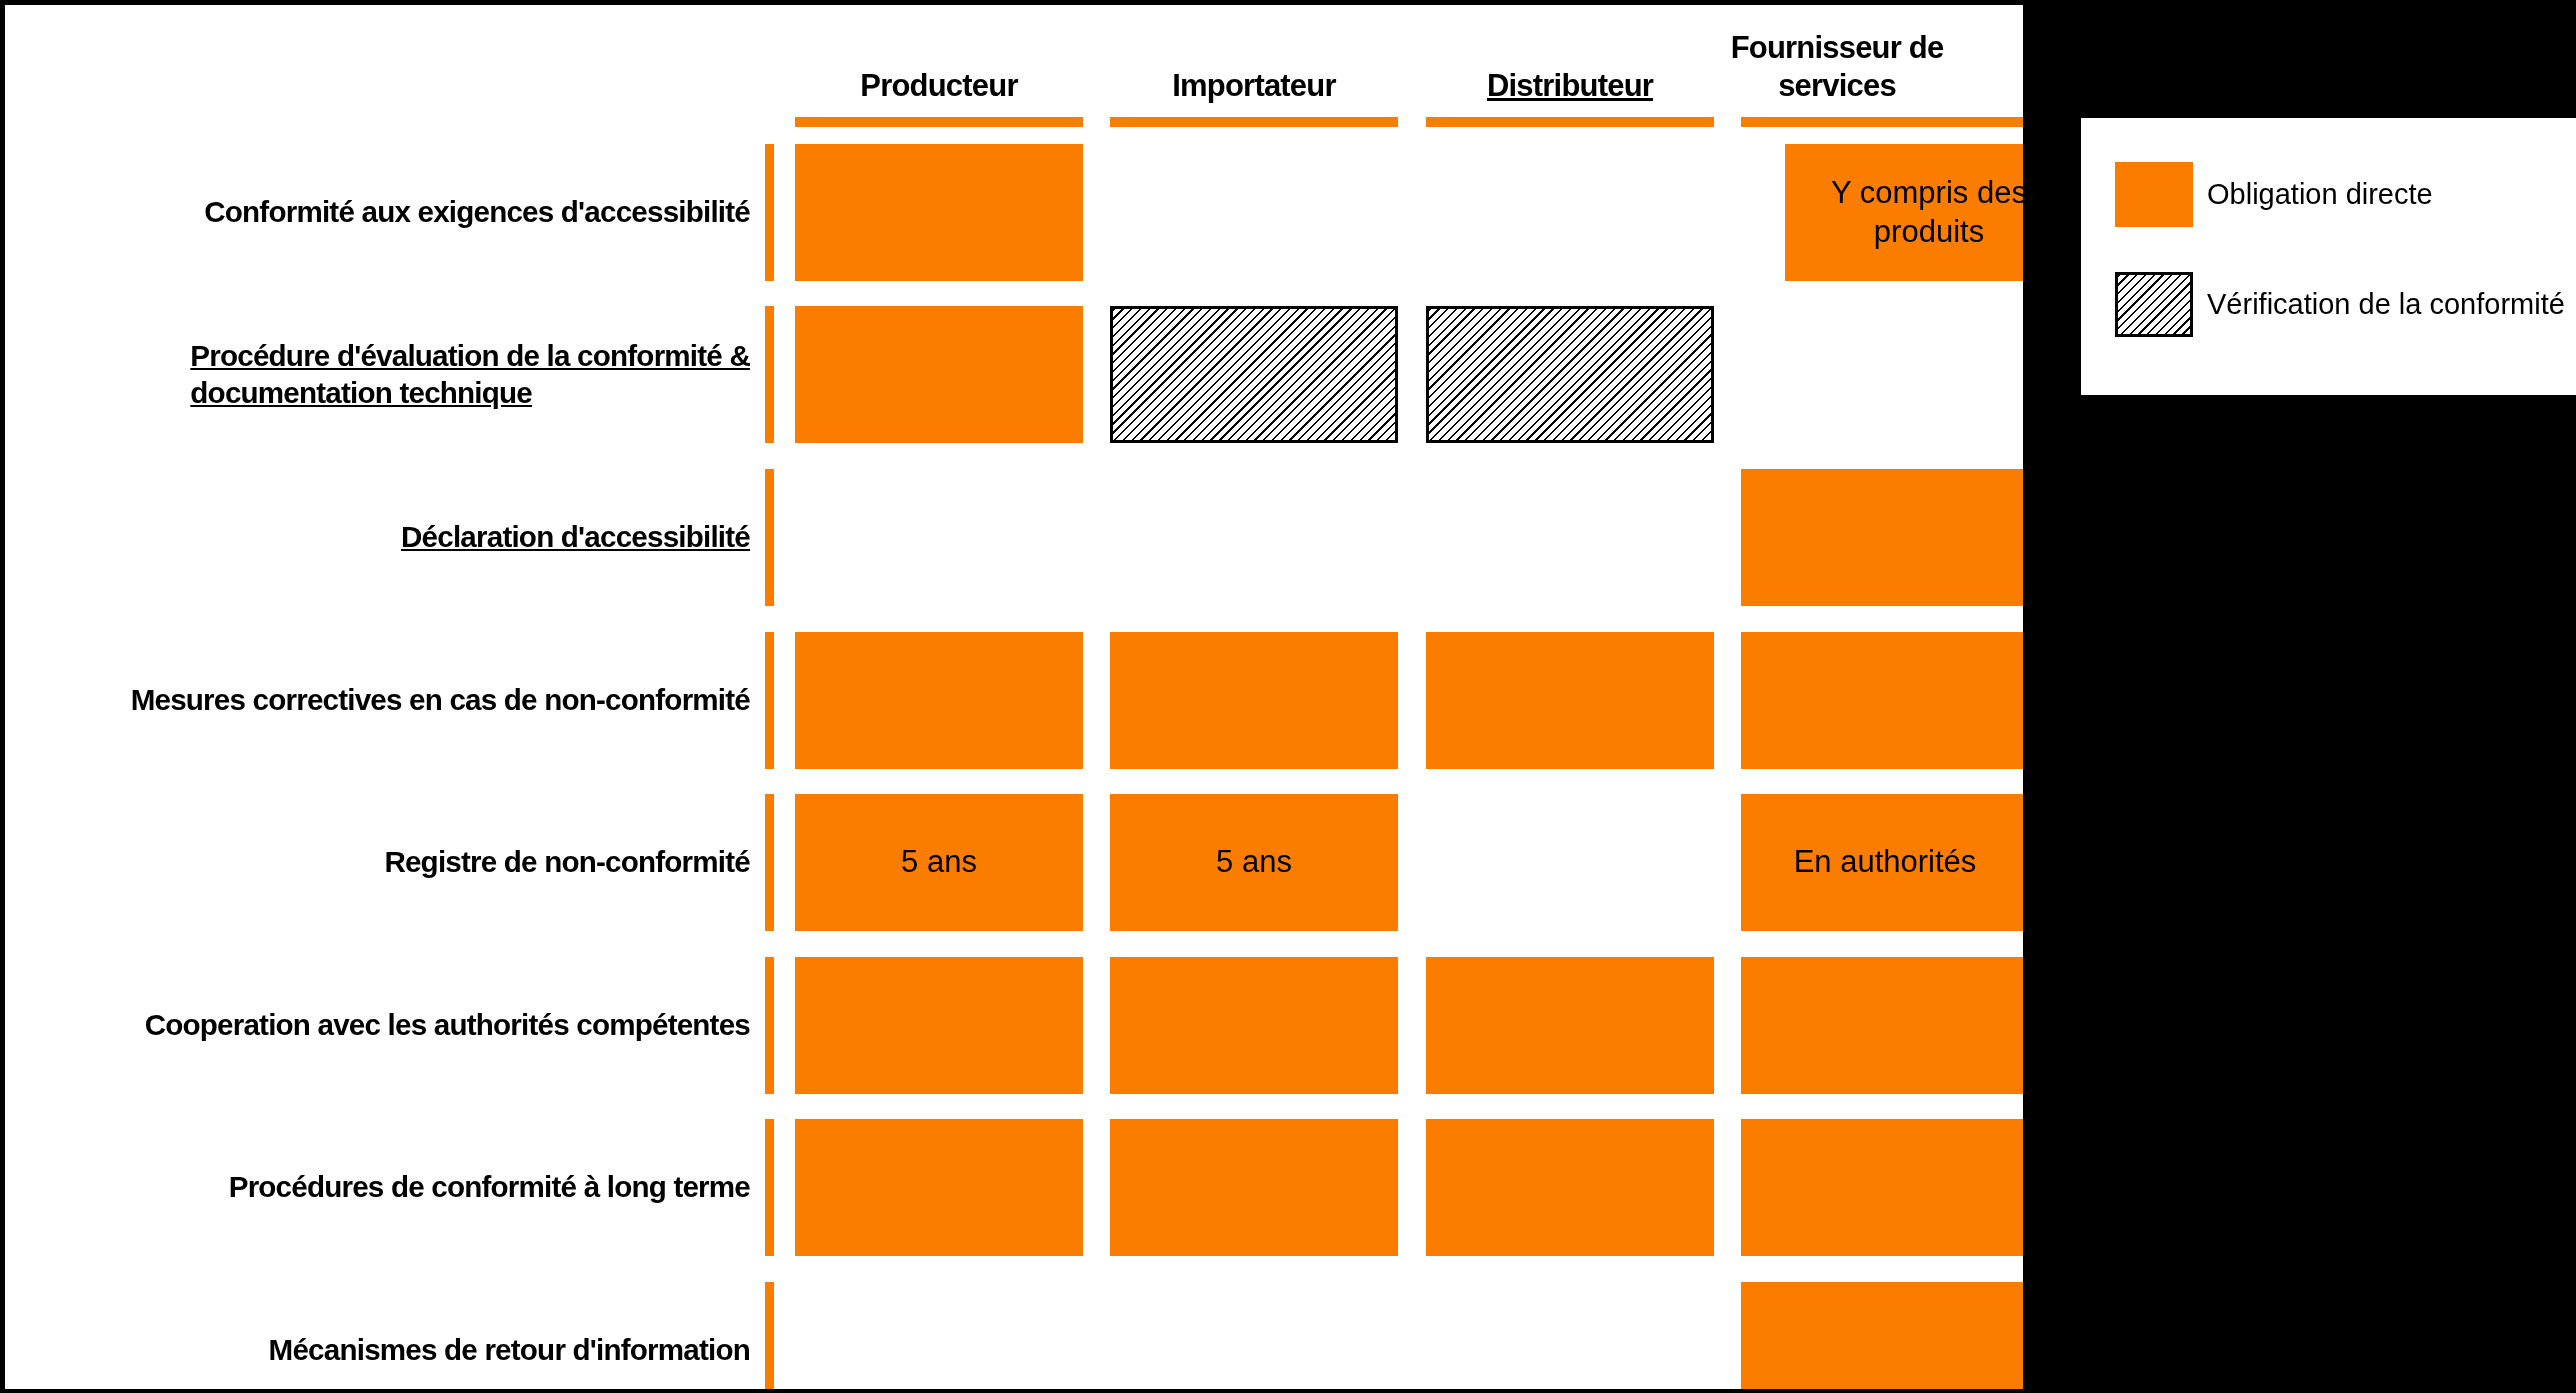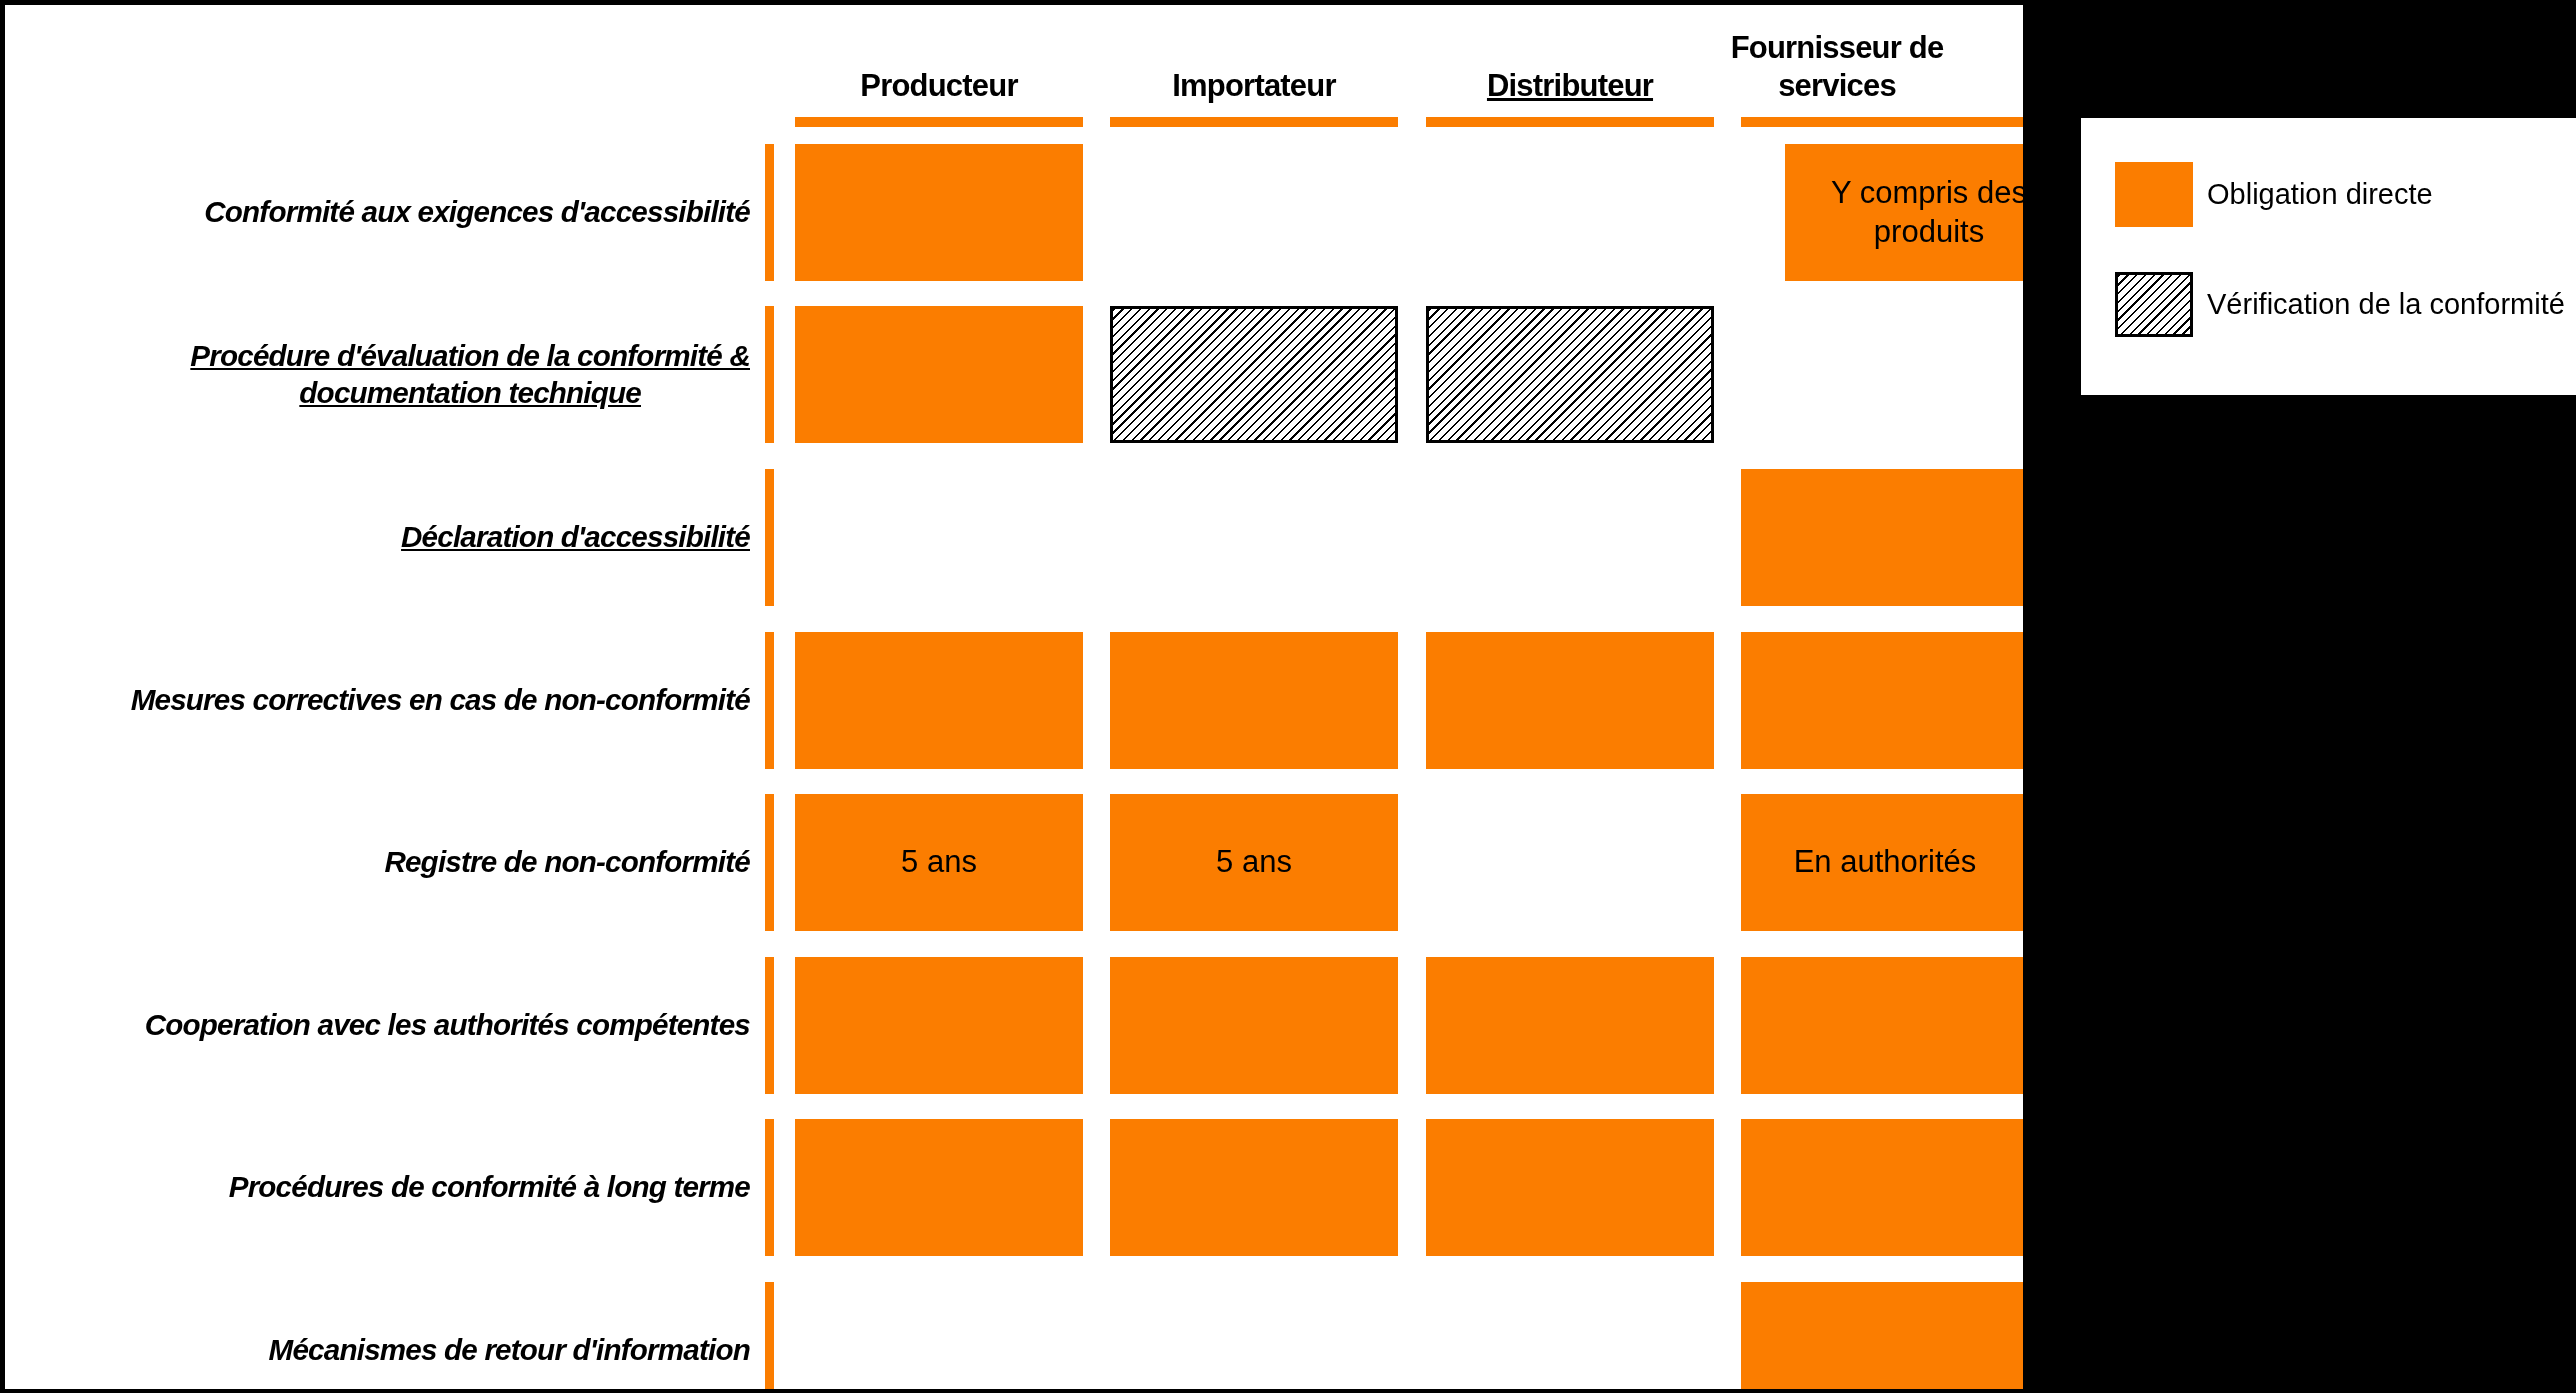--- a/index.html
+++ b/index.html
@@ -24,22 +24,22 @@
     padding-bottom:12.4px;box-sizing:border-box;
     font-size:31px;font-weight:bold;letter-spacing:-0.8px;
     text-align:center;line-height:1.22;white-space:pre-line;z-index:1;
   }
   .colrule{position:absolute;top:117px;height:10px;width:288px;background:#FB7D00;z-index:1;}
 
   
   .rowlabel{
     position:absolute;left:31px;width:719px;height:137px;
     display:flex;align-items:center;justify-content:flex-end;
-    text-align:center;font-size:29.6px;font-weight:bold;letter-spacing:-0.8px;
-    line-height:1.25;white-space:pre-line;z-index:1;font-style:italic;
+    text-align:left;font-size:29.6px;font-weight:bold;letter-spacing:-0.8px;
+    line-height:1.25;white-space:pre-line;z-index:1;
   }
   .rowlabel.u{text-decoration:underline;}
   .rowbar{position:absolute;left:765px;width:8.6px;height:137px;background:#FB7D00;z-index:1;}
 
   
   .cell{
     position:absolute;width:288px;height:137px;
     display:flex;align-items:center;justify-content:center;
     font-size:31px;text-align:center;line-height:1.25;white-space:pre-line;z-index:1;
   }

